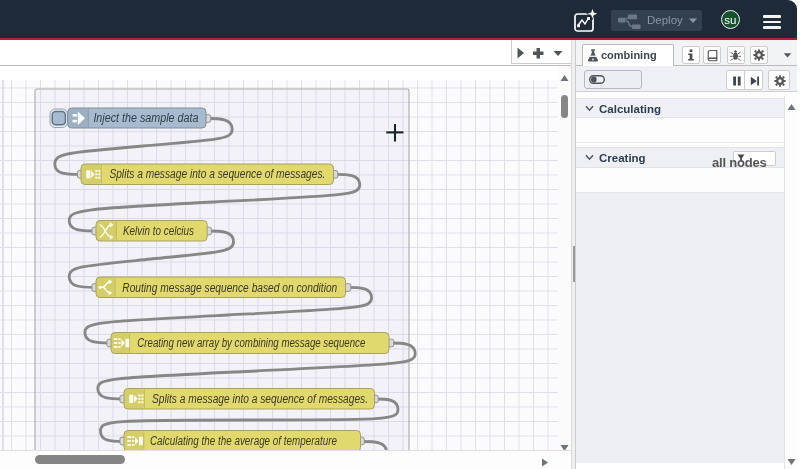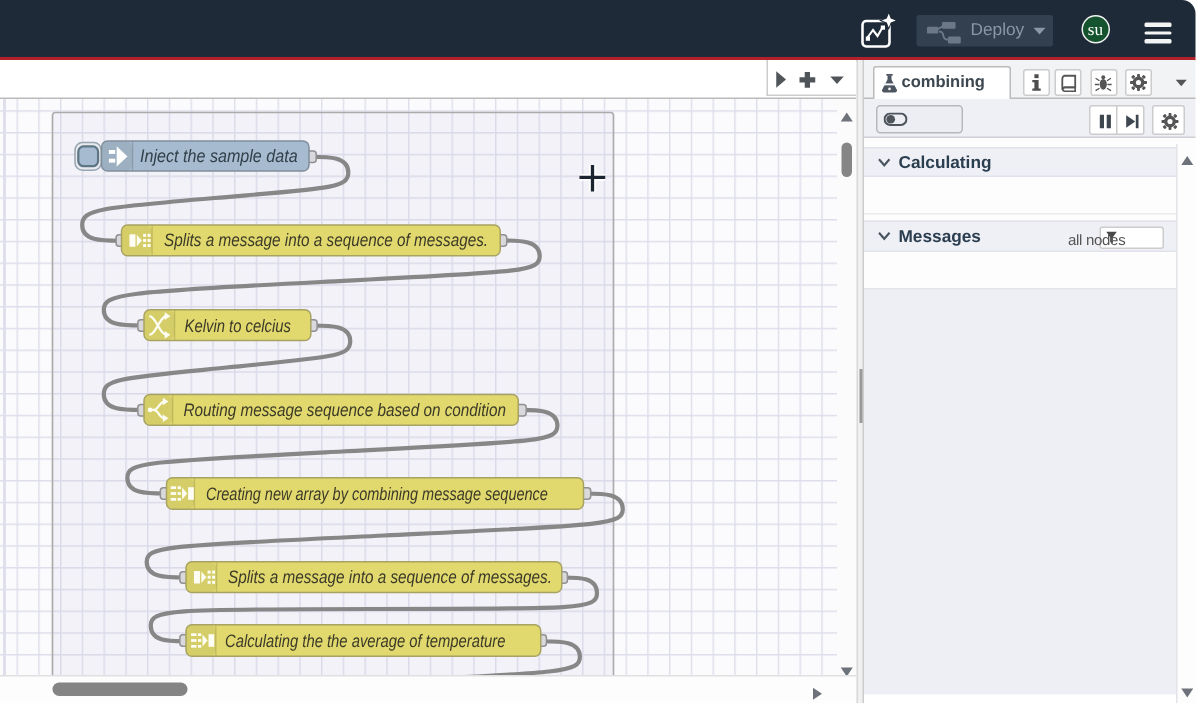--- a/index.html
+++ b/index.html
@@ -27,37 +27,37 @@
     <rect x="1" y="4.8" width="7.5" height="4.6" rx="0.8" fill="#6d7887"></rect>
     <rect x="11" y="1.6" width="9" height="4.6" rx="0.8" fill="#6d7887"></rect>
     <rect x="15" y="11.4" width="8.5" height="4.6" rx="0.8" fill="#6d7887"></rect>
     <path d="M8 6.5 L12 4.2 M9 8 C14 8 9.5 13.5 15.5 13.5" stroke="#6d7887" stroke-width="1.3" fill="none"></path>
   </svg>
   <div class="abs" style="left:647px;top:14px;color:#8b97a5;font-size:11.5px;">Deploy</div>
   <svg class="abs" style="left:688px;top:17px;" width="10" height="8" viewBox="0 0 10 8">
     <path d="M1 1.5 L5 6 L9 1.5 Z" fill="#8b97a5"></path>
   </svg>
 
-  <div class="abs" style="left:720.5px;top:9.5px;width:19.5px;height:19.5px;border-radius:50%;background:#14532d;border:1.6px solid #f2f2f2;color:#ffffff;font-size:11.5px;font-family:Liberation Serif, serif;text-align:center;line-height:19px;">su</div>
+  <div class="abs" style="left:720.5px;top:9.5px;width:19.5px;height:19.5px;border-radius:50%;background:#14532d;border:1.6px solid #f2f2f2;color:#ffffff;font-size:11.5px;font-family:Liberation Sans, sans-serif;text-align:center;line-height:19px;">su</div>
 
   <div class="abs" style="left:763px;top:15px;width:18px;height:2.7px;background:#f4f4f4;border-radius:1px;"></div>
   <div class="abs" style="left:763px;top:20.5px;width:18px;height:2.7px;background:#f4f4f4;border-radius:1px;"></div>
   <div class="abs" style="left:763px;top:26px;width:18px;height:2.7px;background:#f4f4f4;border-radius:1px;"></div>
 
   <div class="abs" style="left:0;top:38px;width:797px;height:2.5px;background:#b2202c;"></div>
 
   <div class="abs" style="left:0;top:40px;width:571px;height:26px;background:#ffffff;border-bottom:1px solid #bbbbbb;"></div>
   <div class="abs" style="left:511px;top:40px;width:60px;height:24px;border-left:1px solid #cccccc;border-bottom:1px solid #cccccc;"></div>
   <svg class="abs" style="left:514px;top:46px;" width="60" height="16" viewBox="0 0 60 16">
     <path d="M3.5 1.5 L10 7 L3.5 12.5 Z" fill="#50555a"></path>
     <path d="M22.5 2 L26 2 L26 5.5 L29.5 5.5 L29.5 9 L26 9 L26 12.5 L22.5 12.5 L22.5 9 L19 9 L19 5.5 L22.5 5.5 Z" fill="#50555a"></path>
     <path d="M39.5 5 L44 10 L48.5 5 Z" fill="#50555a"></path>
   </svg>
 
-  <div class="abs" style="left:0;top:66px;width:558px;height:384px;overflow:hidden;text-decoration:underline;">
+  <div class="abs" style="left:0;top:80px;width:558px;height:384px;overflow:hidden;text-decoration:underline;">
     <svg width="558" height="384" viewBox="0 0 558 384">
       <defs>
         <pattern id="grid" width="14.5" height="14.5" patternUnits="userSpaceOnUse" x="-3.5" y="-7">
           <rect width="14.5" height="14.5" fill="#fbfbfd"></rect>
           <path d="M 14.5 0 L 0 0 0 14.5" fill="none" stroke="#dedeec" stroke-width="1.9"></path>
         </pattern>
       </defs>
       <rect x="0" y="0" width="558" height="384" fill="url(#grid)"></rect>
       <path d="M3 0 L3 384" stroke="#dedeec" stroke-width="1.9" fill="none"></path>
 
@@ -318,26 +318,26 @@
       <path d="M1 1.2 L4.5 5.2 L8 1.2" fill="none" stroke="#4a5560" stroke-width="1.4"></path>
     </svg>
   <div class="abs" style="left:599px;top:102.5px;font-size:11.5px;font-weight:bold;color:#2b3e50;">Calculating</div>
 
   <div class="abs" style="left:576px;top:119px;width:208px;height:24px;background:#fdfdfd;border-bottom:1px solid #ececf0;"></div>
 
   <div class="abs" style="left:576px;top:147px;width:208px;height:21px;background:#eff0f6;border-top:1px solid #e2e2ea;border-bottom:1px solid #e2e2ea;"></div>
   <svg class="abs" style="left:585px;top:154px;" width="9" height="7" viewBox="0 0 9 7">
       <path d="M1 1.2 L4.5 5.2 L8 1.2" fill="none" stroke="#4a5560" stroke-width="1.4"></path>
     </svg>
-  <div class="abs" style="left:599px;top:151.5px;font-size:11.5px;font-weight:bold;color:#2b3e50;">Messages</div>
+  <div class="abs" style="left:599px;top:151.5px;font-size:11.5px;font-weight:bold;color:#2b3e50;">Creating</div>
   <div class="abs" style="left:733px;top:150.5px;width:43px;height:15px;background:#ffffff;border:1px solid #cccccc;border-radius:2px;"></div>
   <svg class="abs" style="left:737px;top:153.5px;" width="8" height="9" viewBox="0 0 8 9">
       <path d="M0.5 0.5 L7.5 0.5 L4.9 4.2 L4.9 8.3 L3.1 7.1 L3.1 4.2 Z" fill="#4a4a4a"></path>
     </svg>
-  <div class="abs" style="left:712px;top:154.5px;font-size:10px;color:#555555;letter-spacing:-0.2px;">all nodes</div>
+  <div class="abs" style="left:712px;top:154.5px;font-size:13px;color:#555555;letter-spacing:-0.2px;font-weight:bold;">all nodes</div>
 
   <div class="abs" style="left:576px;top:169px;width:208px;height:23px;background:#fdfdfd;"></div>
   <div class="abs" style="left:576px;top:192px;width:208px;height:271px;background:#edeff4;border-top:1px solid #e2e4ea;"></div>
   <div class="abs" style="left:576px;top:463px;width:221px;height:6px;background:#ffffff;"></div>
 
   <div class="abs" style="left:784px;top:96px;width:13px;height:373px;background:#fdfdfd;border-left:1px solid #e4e4e8;"></div>
   <svg class="abs" style="left:786px;top:102px;" width="11" height="10" viewBox="0 0 11 10">
       <path d="M1.5 8 L5.5 2 L9.5 8 Z" fill="#6e737b"></path>
     </svg>
   <svg class="abs" style="left:786px;top:457px;" width="11" height="10" viewBox="0 0 11 10">

